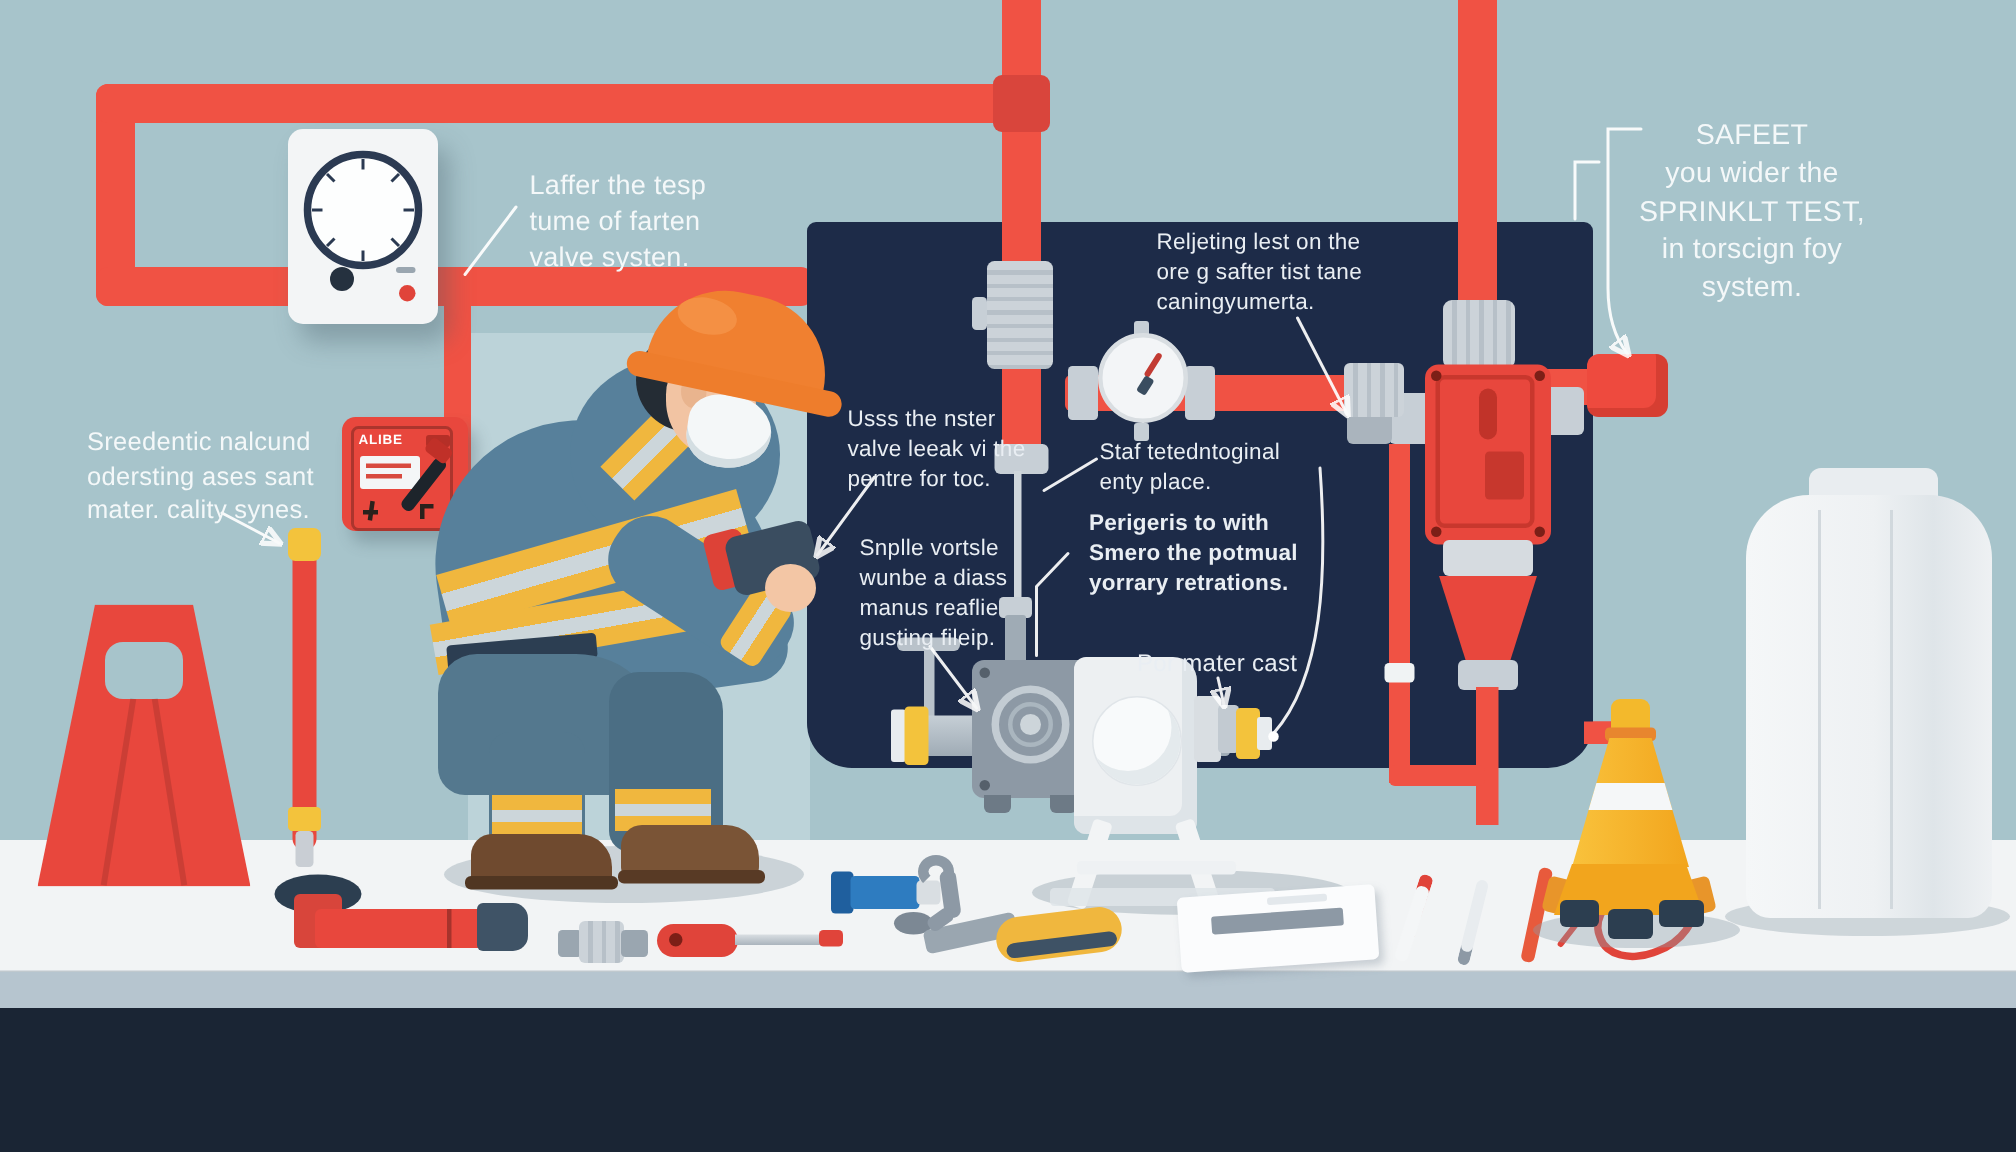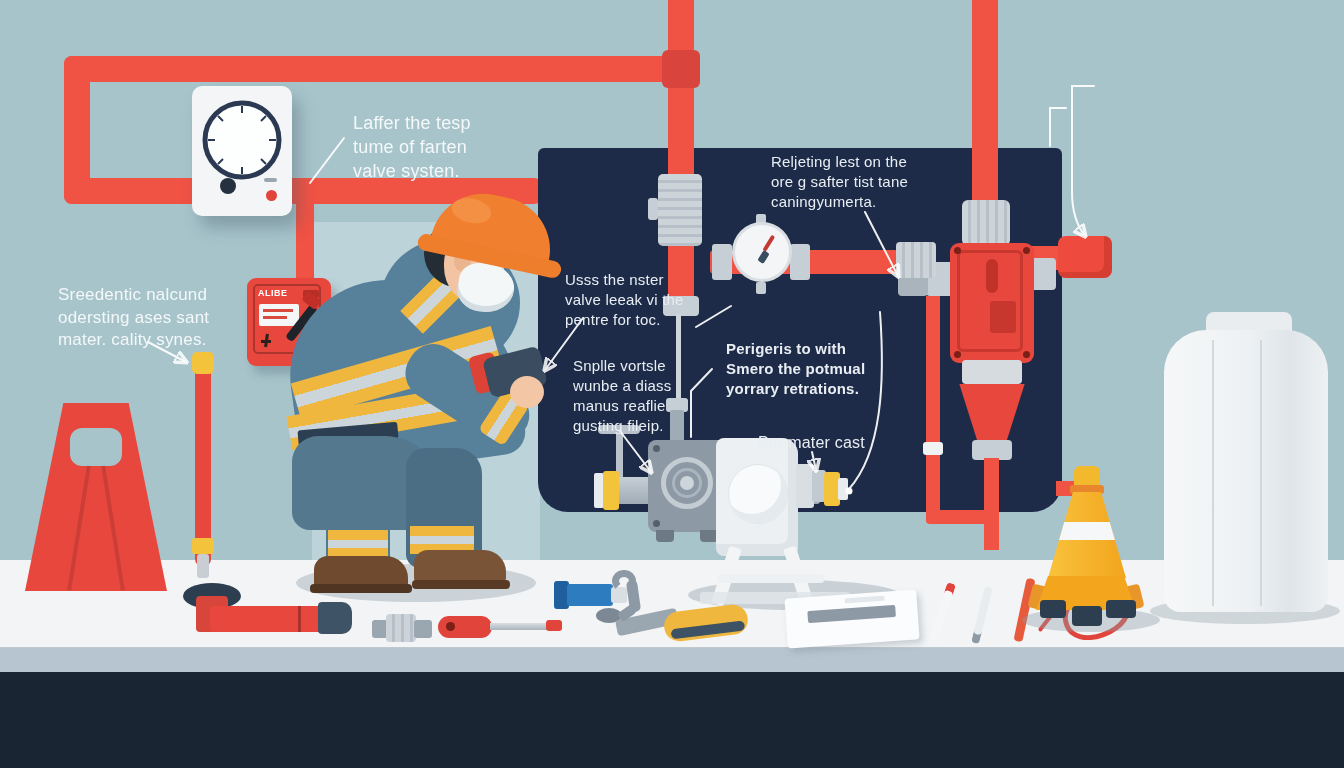--- a/index.html
+++ b/index.html
@@ -92,21 +92,21 @@
   <div class="a pipe" style="left:926px;top:296px;width:14px;height:226px;"></div>
   <div class="a" style="left:923px;top:442px;width:20px;height:13px;background:#f0f3f4;border-radius:3px;"></div>
   <div class="a pipe" style="left:926px;top:510px;width:64px;height:14px;border-radius:4px;"></div>
 
   <div class="a" style="left:0;top:560px;width:1344px;height:90px;background:#f2f4f5;"></div>
   <div class="a" style="left:0;top:648px;width:1344px;height:26px;background:#b6c5cf;box-shadow:0 -1px 0 rgba(130,148,160,.45);"></div>
   <div class="a" style="left:0;top:672px;width:1344px;height:96px;background:#1a2534;"></div>
 
   <div class="a pipe" style="left:1056px;top:481px;width:38px;height:15px;"></div>
 
-  <div class="a" style="left:228px;top:278px;width:84px;height:88px;background:#e8473d;border-radius:9px;box-shadow:6px 8px 10px rgba(70,90,100,.3);margin-left:19px;">
+  <div class="a" style="left:228px;top:278px;width:84px;height:76px;background:#e8473d;border-radius:9px;box-shadow:6px 8px 10px rgba(70,90,100,.3);">
     <div class="a" style="left:6px;top:6px;width:68px;height:70px;border:2px solid rgba(60,20,18,.35);border-radius:5px;box-sizing:border-box;"></div>
     <div class="a" style="left:11px;top:10px;font-size:9px;font-weight:bold;color:#fff;letter-spacing:.5px;">ALIBE</div>
     <div class="a" style="left:56px;top:12px;width:16px;height:8px;background:#b52f27;border-radius:2px;"></div>
     <div class="a" style="left:12px;top:26px;width:40px;height:22px;background:#f4f6f7;border-radius:2px;">
       <div class="a" style="left:4px;top:5px;width:30px;height:3px;background:#d84a3f;"></div>
       <div class="a" style="left:4px;top:12px;width:24px;height:3px;background:#d84a3f;"></div>
     </div>
     <div class="a" style="left:50px;top:24px;width:9px;height:42px;background:#1d242b;border-radius:4px;transform:rotate(38deg);"></div>
     <div class="a" style="left:56px;top:17px;width:17px;height:11px;background:#c03028;border-radius:3px;transform:rotate(38deg);"></div>
     <div class="a" style="left:18px;top:56px;width:3px;height:13px;background:#2a211c;transform:rotate(8deg);"></div>
@@ -281,26 +281,33 @@
     <path d="M880,312 C885,382 882,452 849,489"></path>
     <circle cx="849" cy="491" r="3.5" fill="#ffffff" stroke="none"></circle>
   </svg>
 
   <div class="ann ann-wall" style="left:353px;top:112px;">Laffer the tesp
 tume of farten
 valve systen.</div>
   <div class="ann ann-wall" style="left:58px;top:284px;font-size:17px;">Sreedentic nalcund
 odersting ases sant
 mater. cality synes.</div>
+  <div class="ann ann-wall" style="left:1078px;top:78px;width:180px;text-align:center;font-size:19px;">SAFEET
+you wider the
+SPRINKLT TEST,
+in torscign foy
+system.</div>
   <div class="ann ann-board" style="left:565px;top:270px;">Usss the nster
 valve leeak vi the
 pentre for toc.</div>
   <div class="ann ann-board" style="left:771px;top:152px;">Reljeting lest on the
 ore g safter tist tane
 caningyumerta.</div>
+  <div class="ann ann-board" style="left:733px;top:292px;">Staf tetedntoginal
+enty place.</div>
   <div class="ann ann-board" style="left:726px;top:339px;font-weight:bold;">Perigeris to with
 Smero the potmual
 yorrary retrations.</div>
   <div class="ann ann-board" style="left:573px;top:356px;">Snplle vortsle
 wunbe a diass
 manus reaflie
 gusting fileip.</div>
   <div class="ann ann-board" style="left:758px;top:432px;font-size:16px;">Por mater cast</div>
 
 </div>

